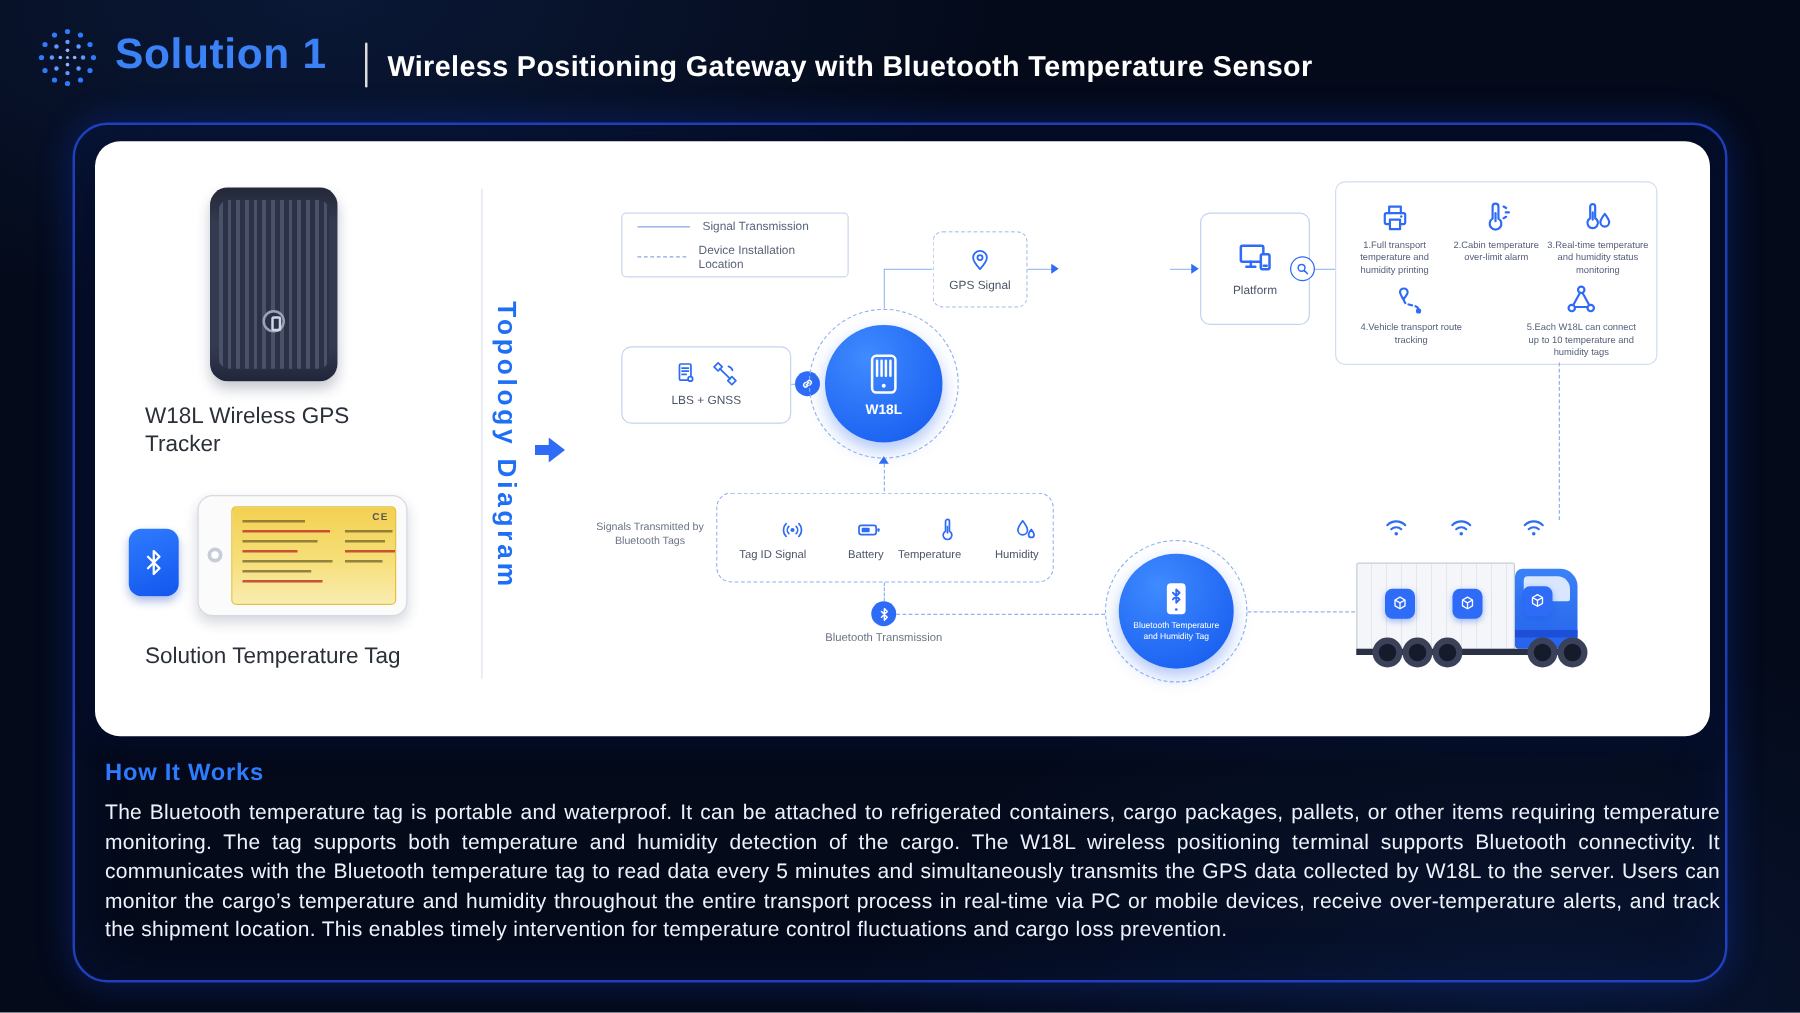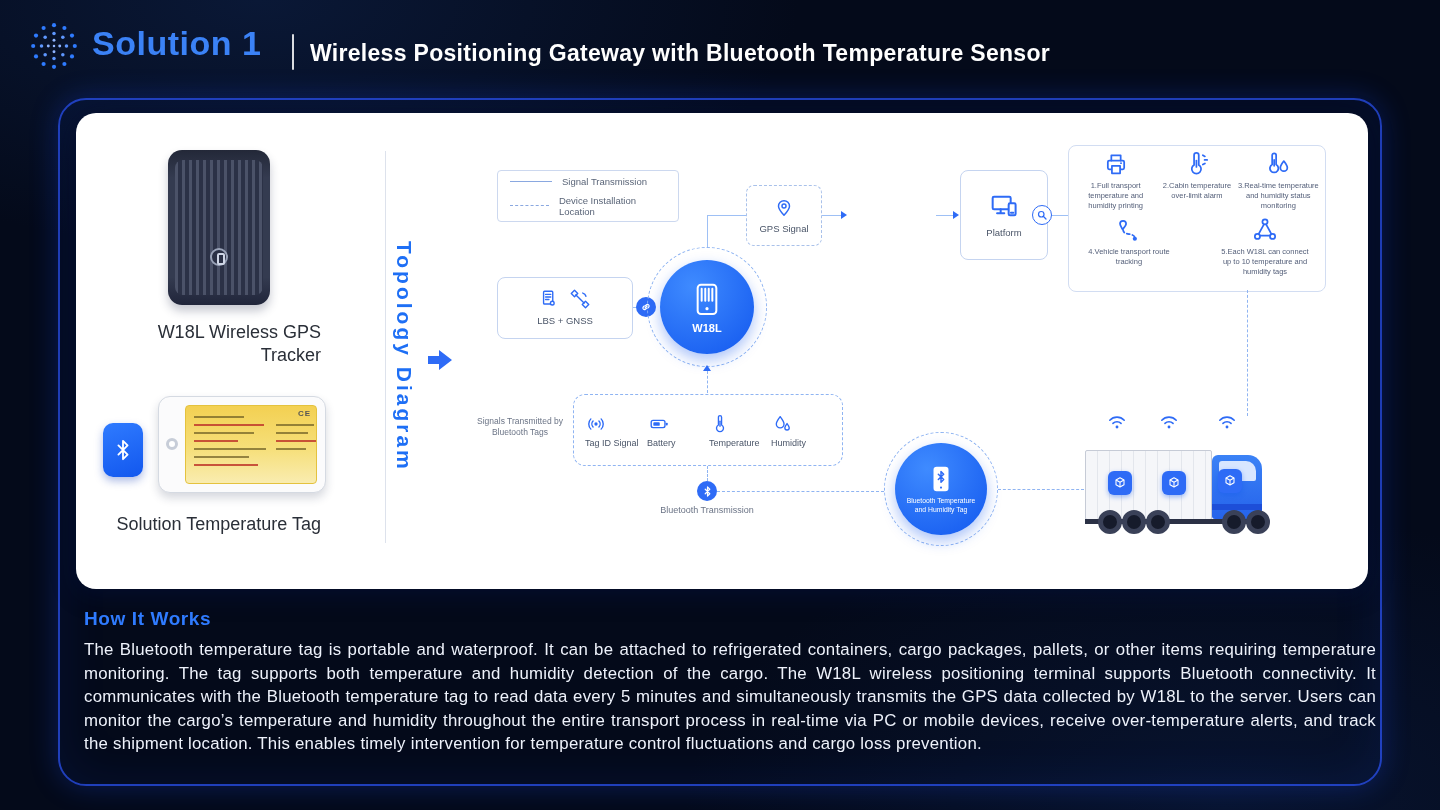--- a/index.html
+++ b/index.html
@@ -26,21 +26,21 @@
             letter-spacing:.25px;text-align:justify}
   
   .tracker{left:92px;top:37px;width:102px;height:155px;border-radius:14px;
            background:linear-gradient(180deg,#232838 0%,#343b50 18%,#343b50 82%,#20253a 100%);
            box-shadow:0 6px 10px rgba(30,40,70,.25)}
   .tracker-ribs{position:absolute;left:7px;right:7px;top:10px;bottom:10px;border-radius:8px;
            background:repeating-linear-gradient(90deg,#4b5268 0 3px,#2b3146 3px 7px)}
   .tracker-logo{position:absolute;left:50%;top:63%;width:18px;height:18px;margin-left:-9px;border-radius:50%;
            background:#2b3146;border:2px solid #9aa3b8}
   .tracker-logo::after{content:"";position:absolute;left:5px;top:3px;width:4px;height:8px;border:2px solid #cfd6e6;border-radius:2px}
-  .prod-label{width:205px;text-align:right;font-size:18px;line-height:1.3;color:#2a2f38;font-weight:500}
+  .prod-label{width:205px;text-align:left;font-size:18px;line-height:1.3;color:#2a2f38;font-weight:500}
   .bt-badge-lg{left:27px;top:310px;width:40px;height:54px;border-radius:10px;
            background:linear-gradient(160deg,#2f7bff,#1257ee);display:flex;align-items:center;justify-content:center;
            box-shadow:0 4px 8px rgba(20,60,180,.35)}
   .tag-device{left:82px;top:283px;width:168px;height:97px;background:#fbfbfc;border:1px solid #d5dae2;border-radius:12px;
            box-shadow:0 5px 10px rgba(30,40,70,.18)}
   .tag-hole{position:absolute;left:7px;top:41px;width:12px;height:12px;border-radius:50%;border:3px solid #c7cdd8;background:#fff}
   .tag-label-area{position:absolute;left:26px;top:8px;right:8px;bottom:8px;border-radius:4px;
            background:linear-gradient(180deg,#f3d052 0%,#f6df79 55%,#f9ecb0 100%);border:1px solid #e4c23e;overflow:hidden}
   .tag-row{position:absolute;height:2px;background:#6b5b22;opacity:.7}
   .tag-row.red{background:#c0392b;opacity:.85}
@@ -58,21 +58,21 @@
   .legend-row{display:flex;align-items:center;gap:10px}
   .legend-line{width:42px;height:0;border-top:1.5px solid #8aa8e0}
   .legend-line.dash{border-top-style:dashed}
   .legend-txt{font-size:9.5px;color:#5a6578}
   .gps-box{left:670px;top:72px;width:76px;height:61px;border-style:dashed;border-color:#a9c1ea}
   .cell-box{left:772px;top:57px;width:88px;height:90px}
   .plat-box{left:884px;top:57px;width:88px;height:90px}
   .lbs-box{left:421px;top:164px;width:136px;height:62px}
   .lbs-icons{display:flex;gap:8px;align-items:center}
   .features{left:992px;top:32px;width:258px;height:147px;border:1px solid #d2ddf2;border-radius:8px;background:#fff;
-            padding:4px 6px 6px}
+            padding:14px 6px 6px}
   .feat-row{display:flex;justify-content:center}
   .feat-row.r2{margin-top:6px;gap:40px}
   .feat{width:82px;display:flex;flex-direction:column;align-items:center;gap:3px}
   .feat.w{width:96px}
   .feat-cap{font-size:7.5px;line-height:1.3;color:#55607a;text-align:center}
   
   .dashring{border:1.5px dashed #8fb4f2;border-radius:50%}
   .bluecircle{border-radius:50%;background:radial-gradient(circle at 35% 28%,#3f8bff,#1257ee);
         display:flex;flex-direction:column;align-items:center;justify-content:center;gap:3px;color:#fff;
         box-shadow:0 6px 14px rgba(18,87,238,.35)}
@@ -81,21 +81,21 @@
   .w-name{font-size:11px;font-weight:600}
   .bt-ring{left:808px;top:319px;width:114px;height:114px}
   .bt-circle{left:819px;top:330px;width:92px;height:92px}
   .bt-name{font-size:6.8px;line-height:1.25;width:76px;text-align:center}
   .mini-badge{width:20px;height:20px;border-radius:50%;background:#2e6bf6;display:flex;align-items:center;justify-content:center}
   .mag-badge{left:956px;top:92px;width:20px;height:20px;border-radius:50%;border:1.5px solid #2e6bf6;background:#fff;
         display:flex;align-items:center;justify-content:center}
   
   .sig-box{left:497px;top:281px;width:270px;height:72px;border:1.5px dashed #8fb4f2;border-radius:12px;background:#fff;
         display:flex;align-items:center;justify-content:space-around;padding:0 10px}
-  .sig{display:flex;flex-direction:column;align-items:flex-start;gap:3px;width:60px}
+  .sig{display:flex;flex-direction:column;align-items:flex-end;gap:3px;width:60px}
   .sig-cap{font-size:9px;color:#4a5568;text-align:center}
   .sig-src{left:394px;top:303px;width:100px;font-size:8.5px;line-height:1.35;color:#6b7486;text-align:center}
   .bt-trans{left:551px;top:392px;width:160px;font-size:9px;color:#6b7486;text-align:center}
   
   .hline{height:0;border-top:1.2px solid #9ec0f5}
   .vline{width:0;border-left:1.2px solid #9ec0f5}
   .hdash{height:0;border-top:1.2px dashed #8fb4f2}
   .vdash{width:0;border-left:1.2px dashed #8fb4f2}
   .arr-r{width:0;height:0;border-top:4px solid transparent;border-bottom:4px solid transparent;border-left:6px solid #2e6bf6}
   .arr-u{width:0;height:0;border-left:4px solid transparent;border-right:4px solid transparent;border-bottom:6px solid #2e6bf6}

